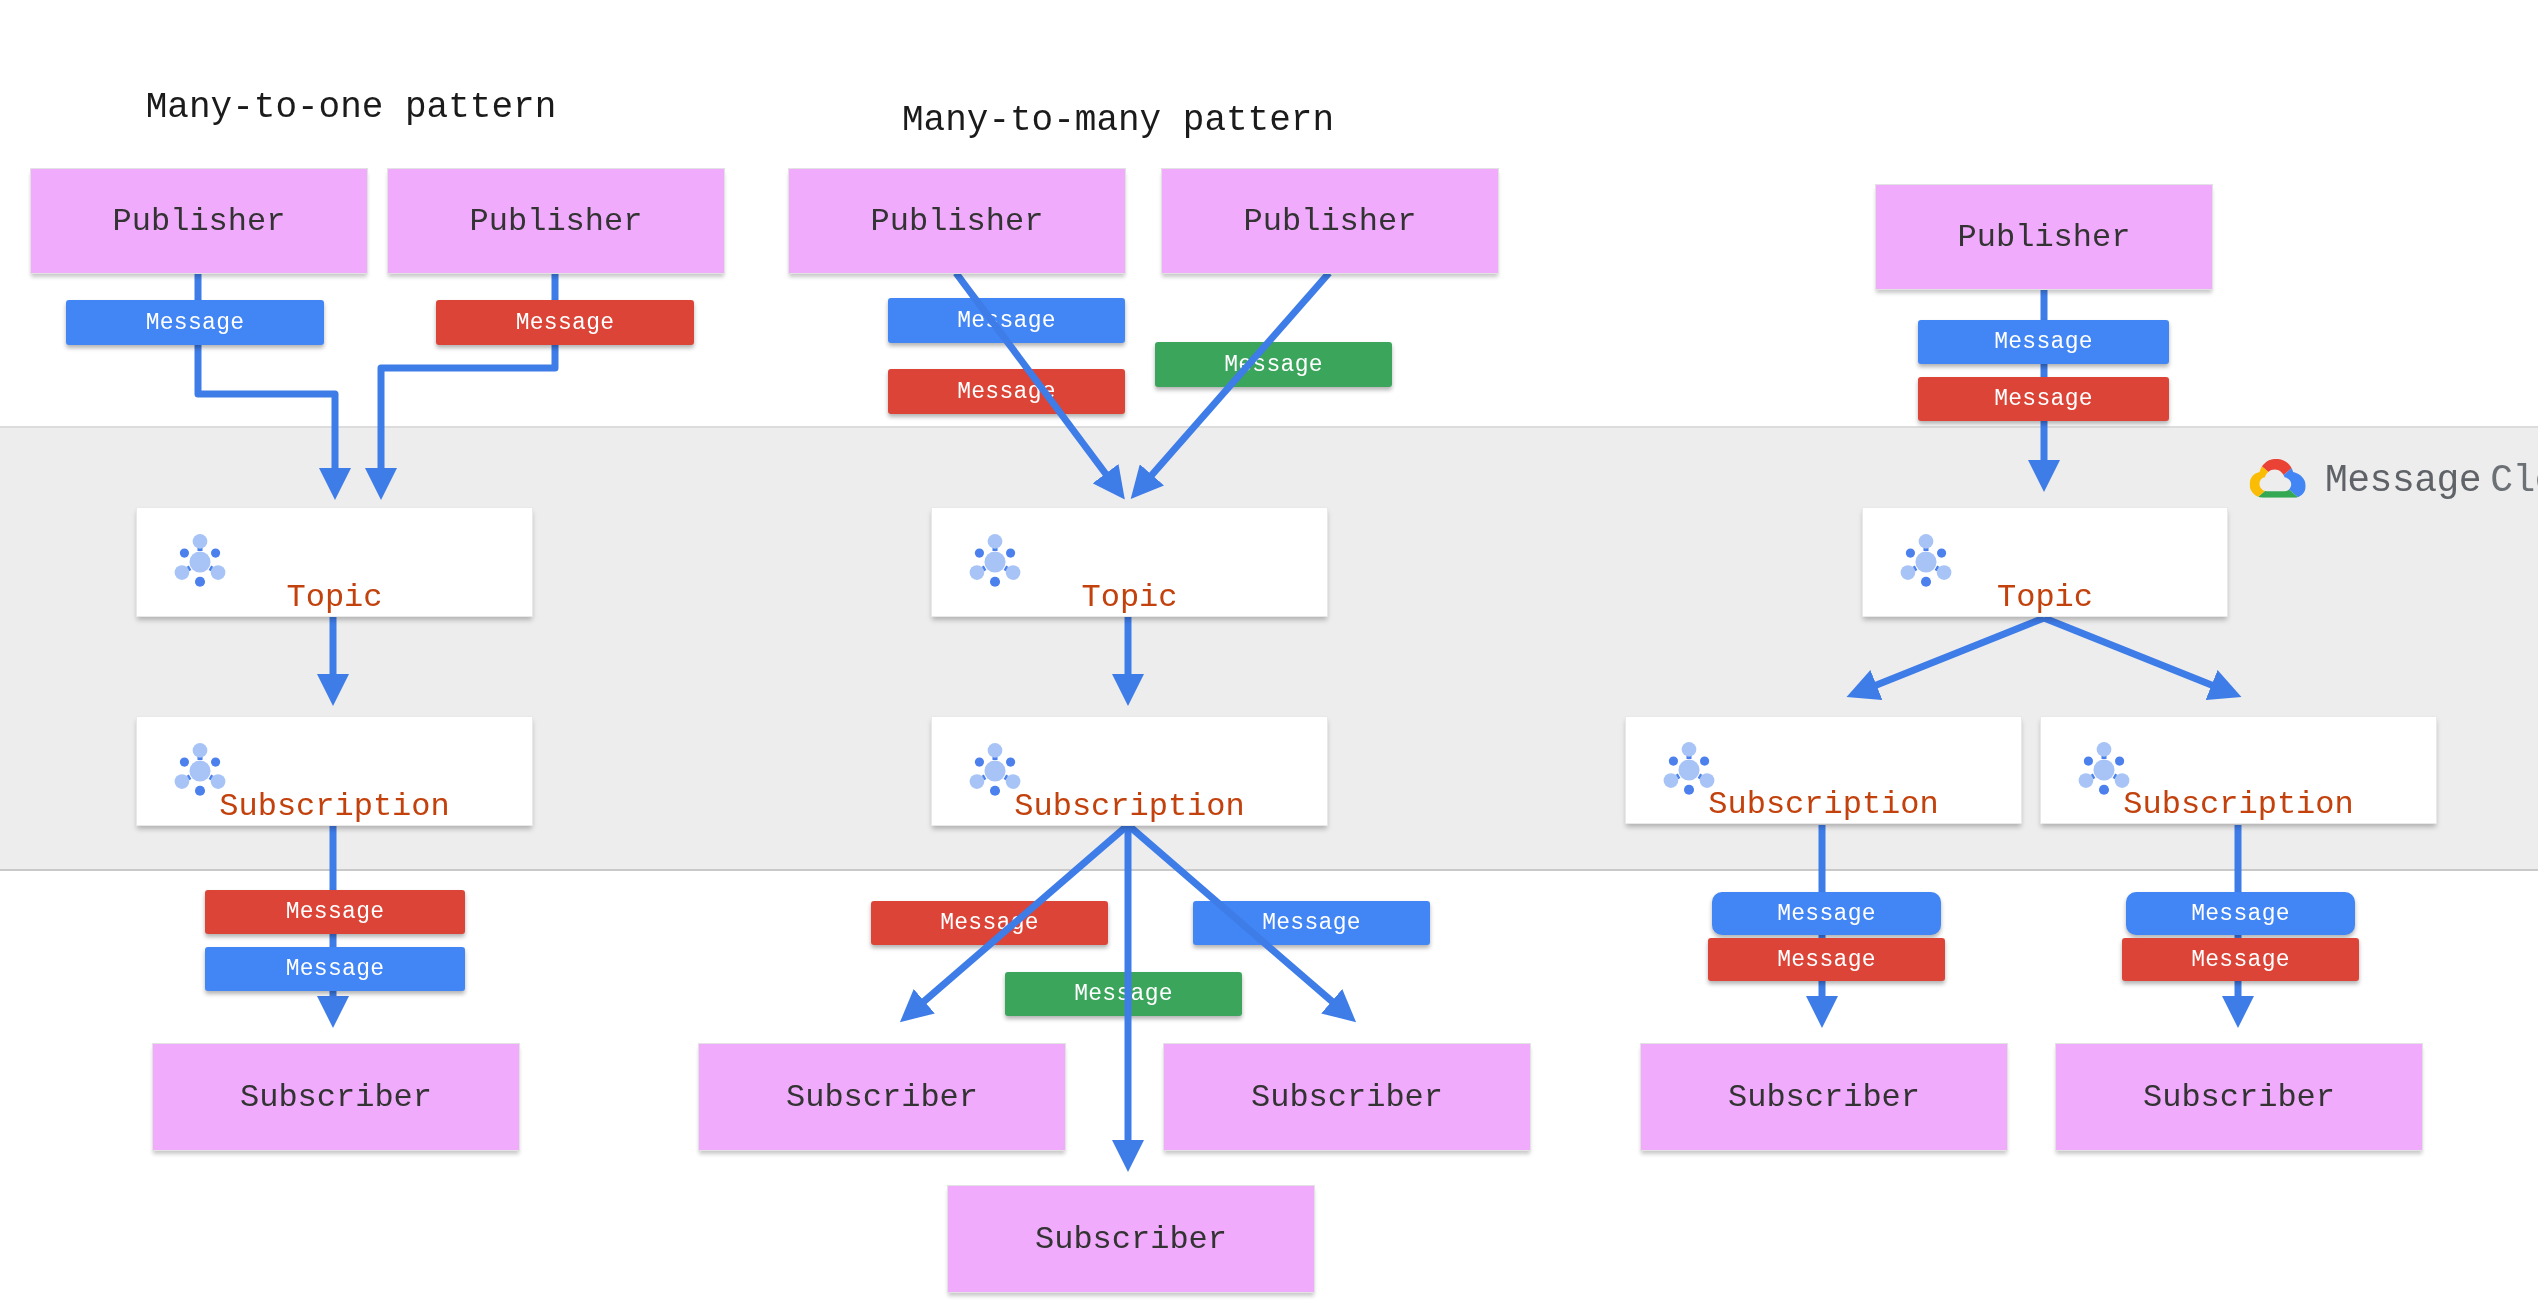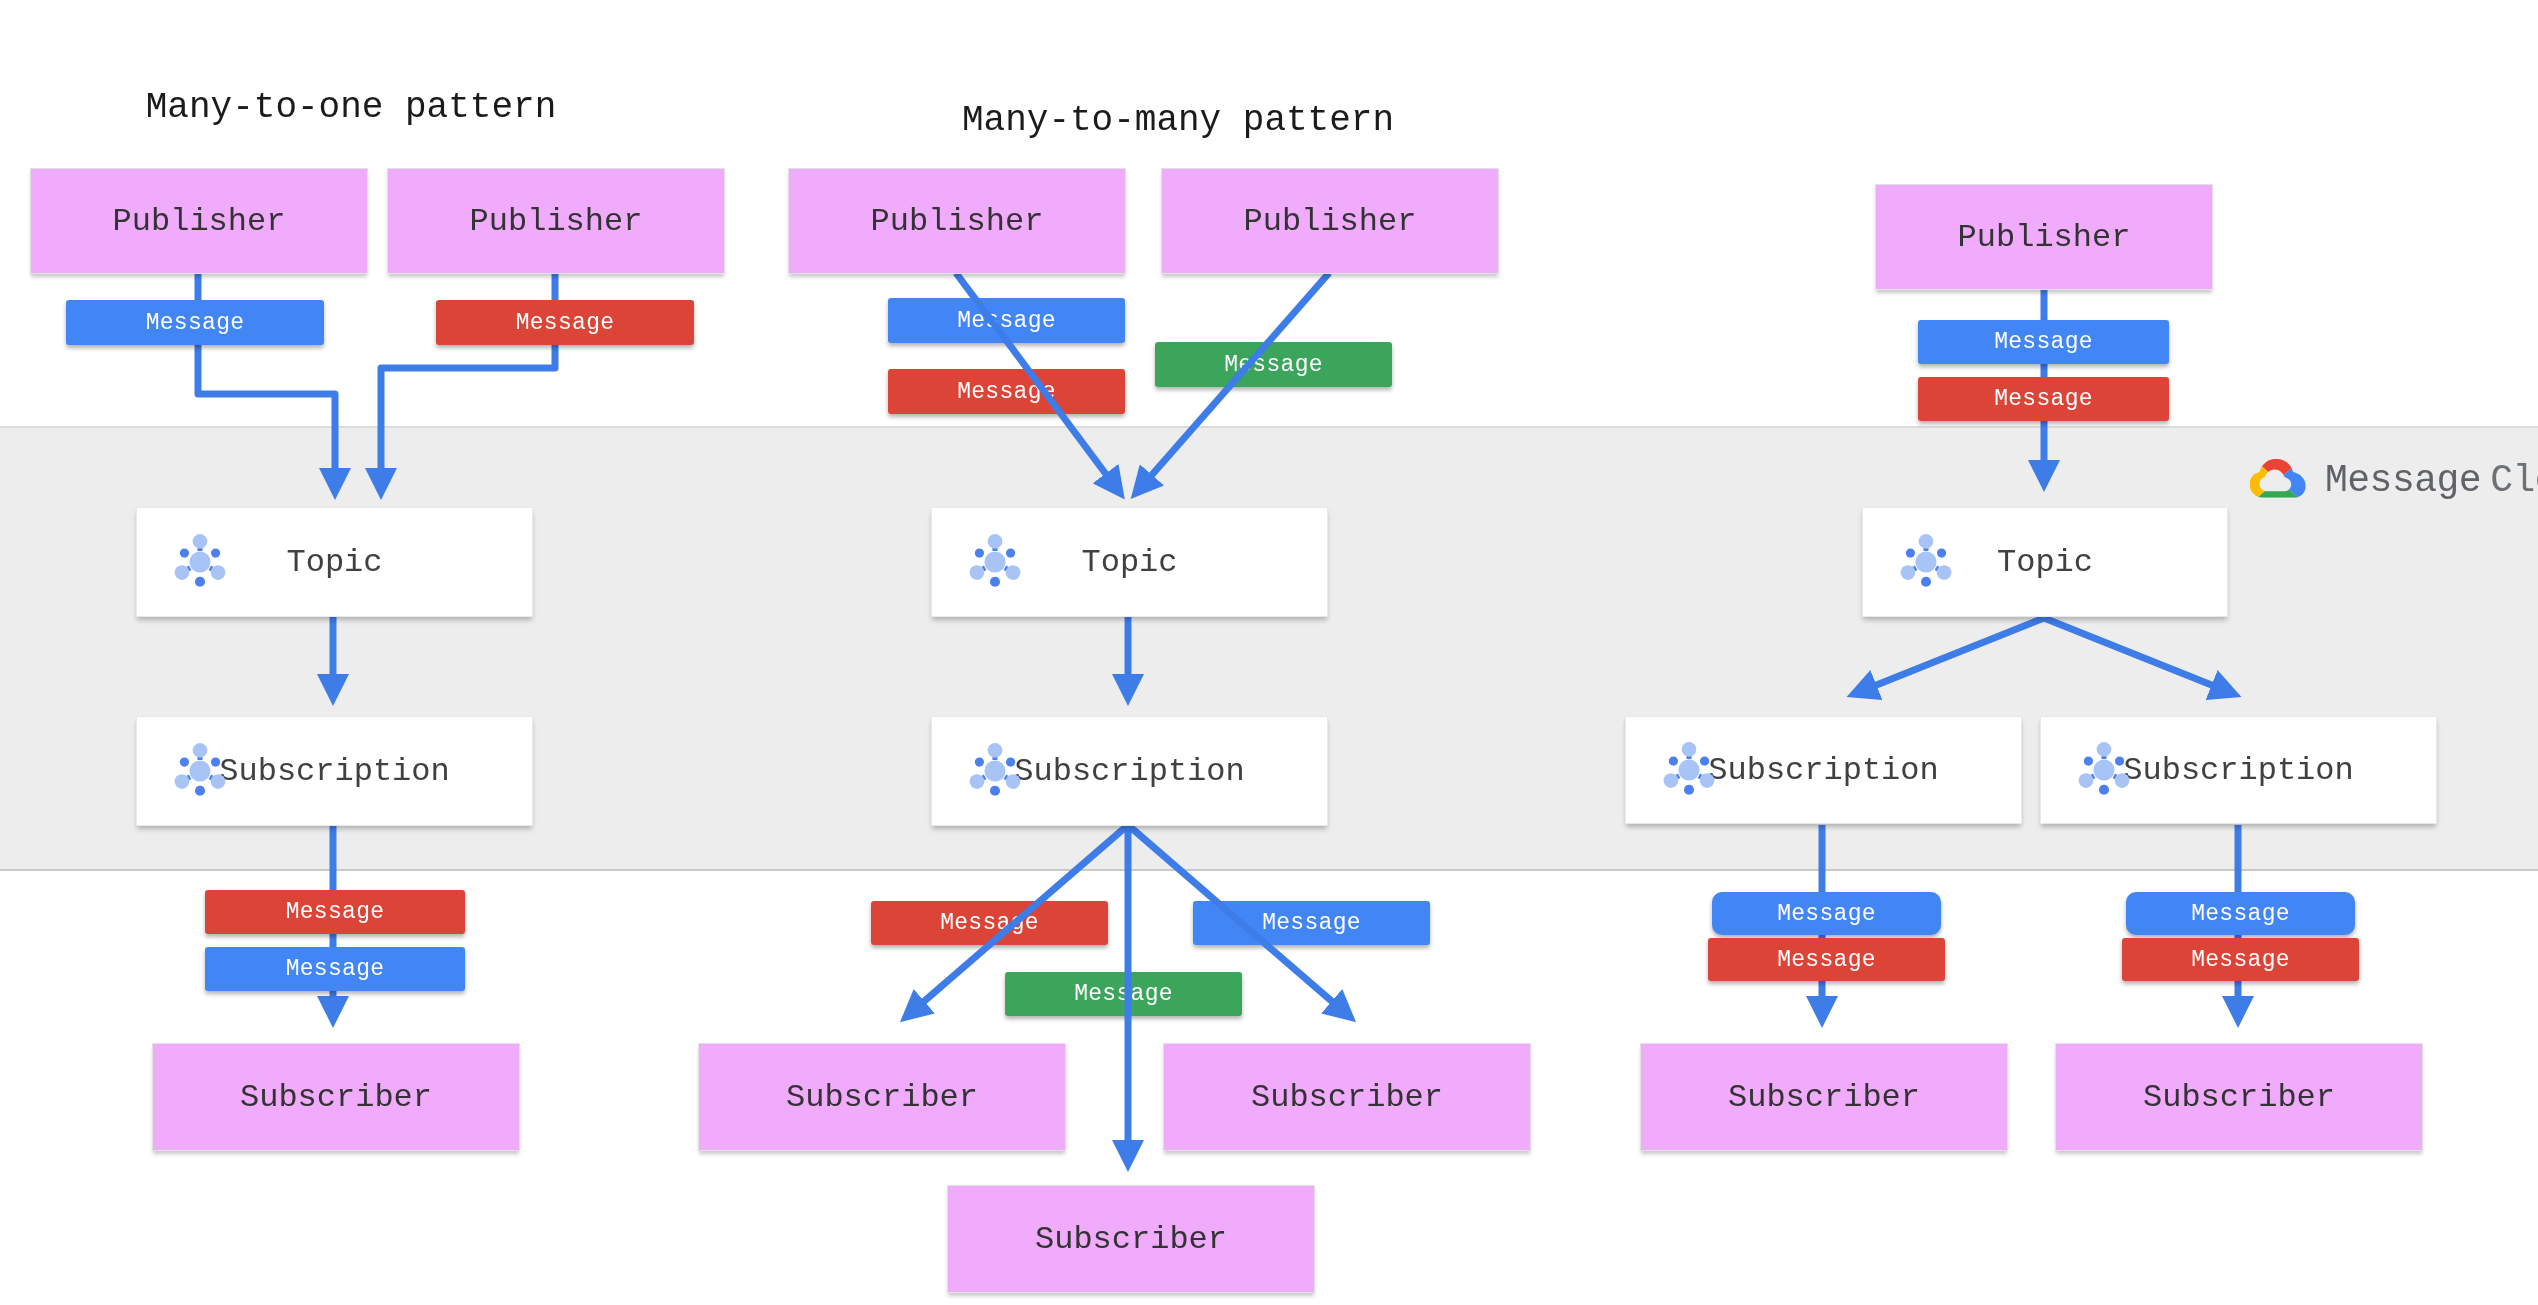--- a/index.html
+++ b/index.html
@@ -24,22 +24,22 @@
   .chip.blue{background:#4285F4;}
   .chip.red{background:#DB4437;}
   .chip.green{background:#3BA55C;}
   .chip.rounded{border-radius:10px;}
   .gbox{
     position:absolute;z-index:4;display:flex;align-items:center;justify-content:center;
     background:#f0abfc;border:1px solid #E2E2E2;color:#333;font-size:32px;
     box-shadow:0 4px 4px -1px rgba(0,0,0,.22);
   }
   .wbox{
-    position:absolute;z-index:4;display:flex;align-items:center;justify-content:center;
-    background:#FFFFFF;border:1px solid #E9E9E9;color:#404040;font-size:32px;
+    position:absolute;z-index:4;display:flex;align-items:flex-end;justify-content:center;
+    background:#FFFFFF;border:1px solid #E9E9E9;color:#c2410c;font-size:32px;
     box-shadow:0 4px 5px -1px rgba(0,0,0,.25);
   }
   .psicon{position:absolute;left:30px;top:50%;transform:translateY(-50%);}
   .title{
     position:absolute;z-index:4;transform:translateX(-50%);white-space:nowrap;
     color:#1B1B1B;font-size:36px;
   }
   .logo{
     position:absolute;z-index:4;left:2245px;top:438px;display:flex;align-items:center;
   }
@@ -119,21 +119,21 @@
         <use href="#pubsub-icon"></use>
       </svg>
     <span>Subscription</span>
   </div>
 
   <div class="chip red" style="left:205px;top:874px;width:260px;height:44px">Message</div>
   <div class="chip blue" style="left:205px;top:931px;width:260px;height:44px">Message</div>
 
   <div class="gbox" style="left:152px;top:1027px;width:366px;height:106px">Subscriber</div>
 
-  <div class="title" style="left:1178px;top:84px">Many-to-many  pattern</div>
+  <div class="title" style="left:1118px;top:84px">Many-to-many  pattern</div>
 
   <div class="gbox" style="left:788px;top:152px;width:336px;height:104px">Publisher</div>
   <div class="gbox" style="left:1161px;top:152px;width:336px;height:104px">Publisher</div>
 
   <div class="chip blue" style="left:888px;top:282px;width:237px;height:45px">Message</div>
   <div class="chip red" style="left:888px;top:353px;width:237px;height:45px">Message</div>
   <div class="chip green" style="left:1155px;top:326px;width:237px;height:45px">Message</div>
 
   <div class="wbox" style="left:931px;top:491px;width:395px;height:108px">
     <svg class="psicon" width="66" height="66">

